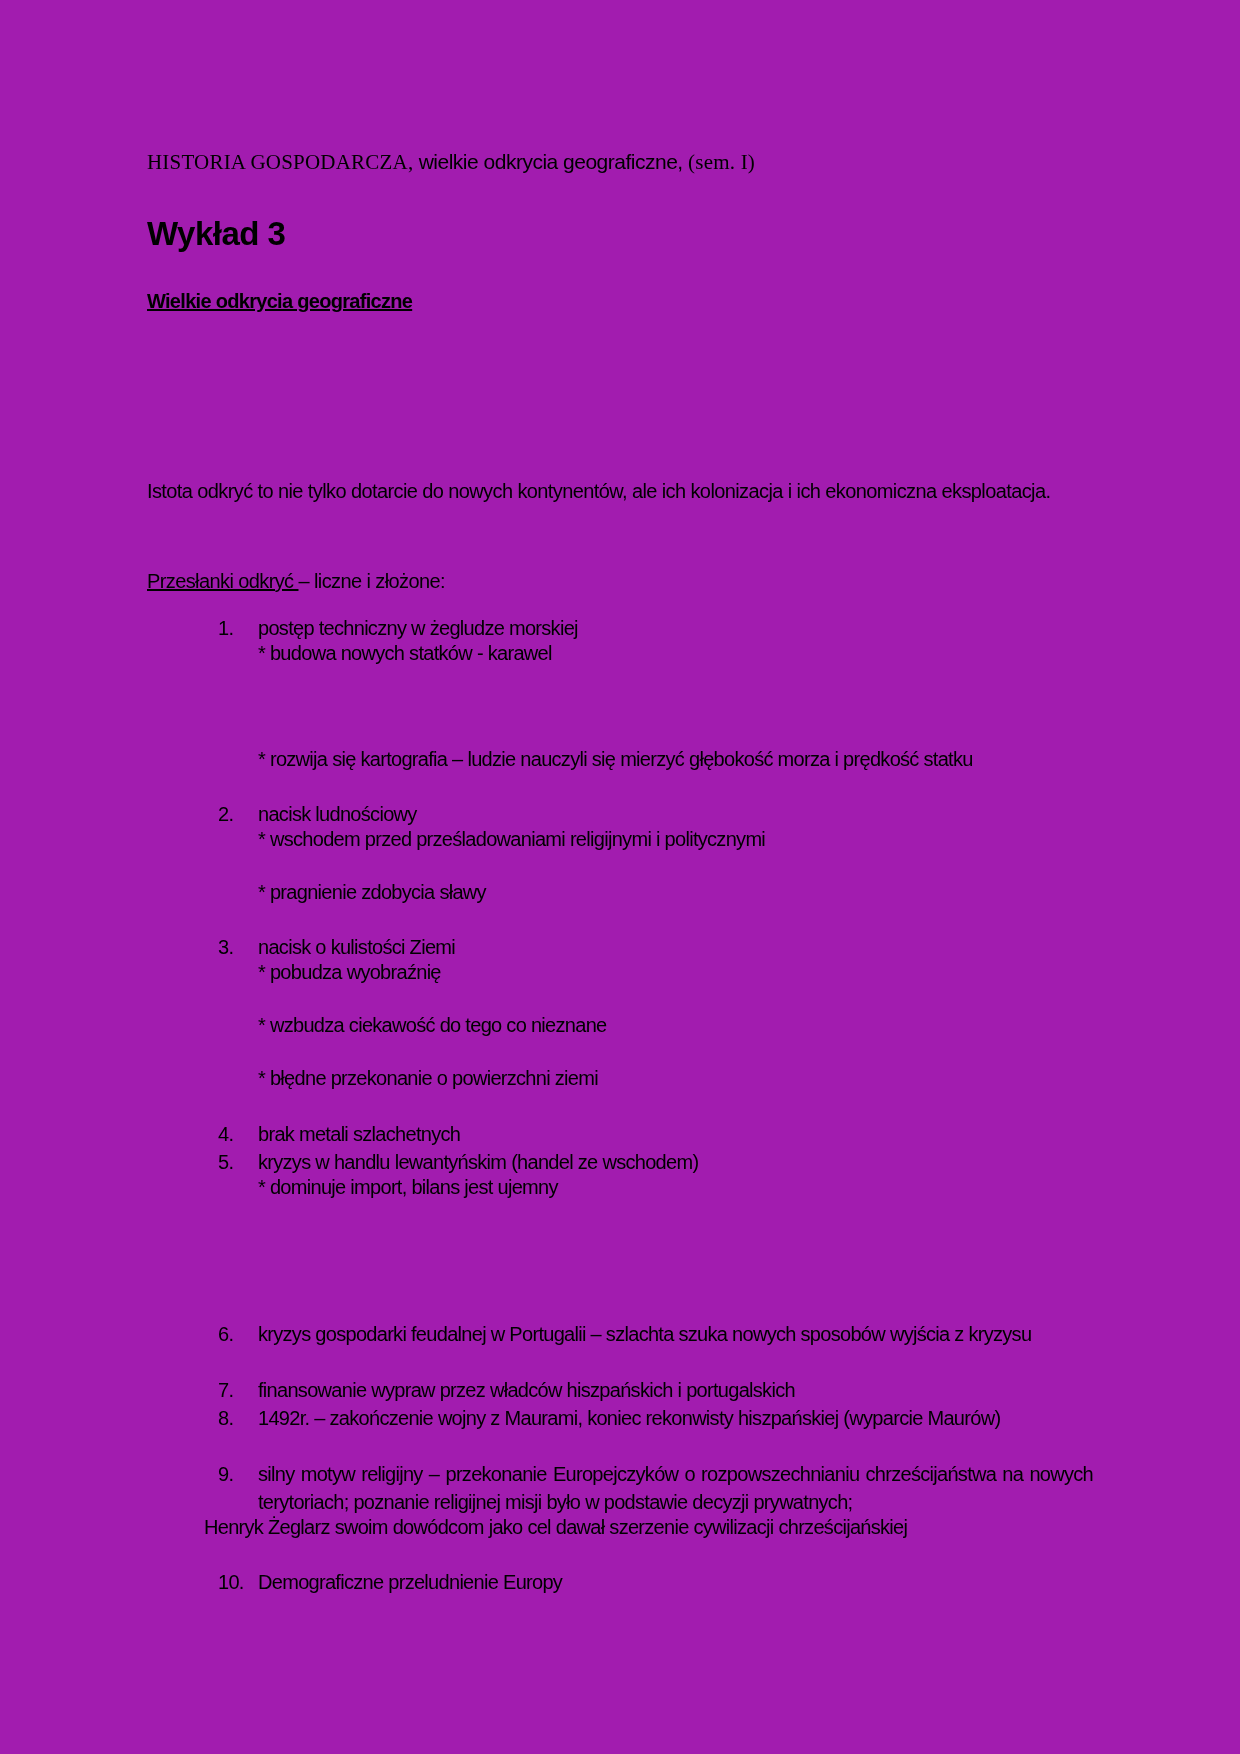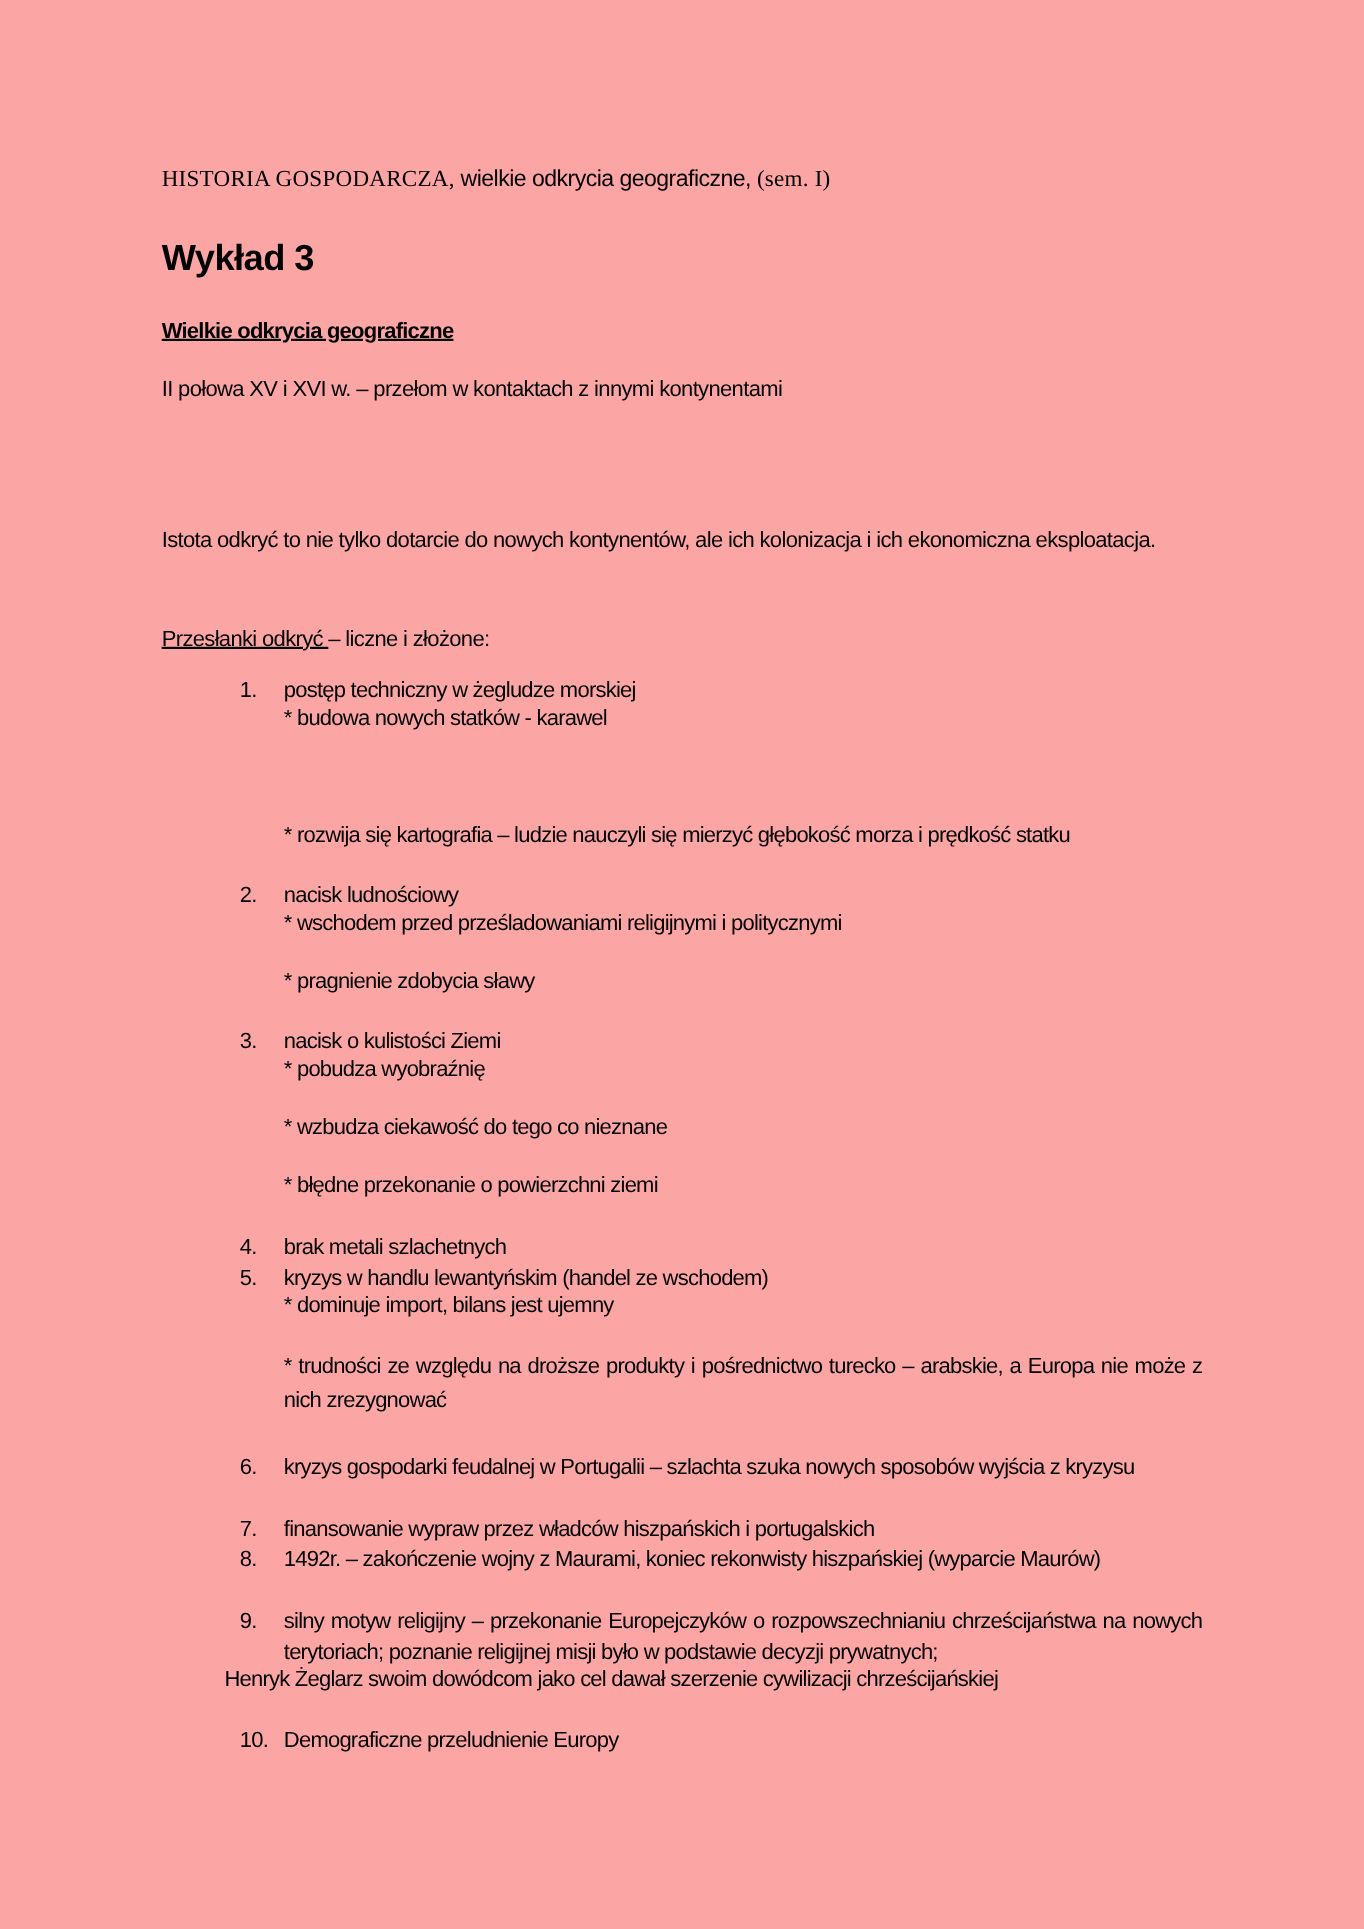--- a/index.html
+++ b/index.html
@@ -1,17 +1,17 @@
 <!DOCTYPE html>
 <html><head>
   <meta charset="utf-8">
   <style>
     html, body { margin: 0; padding: 0; background: #ffffff; }
     body { width: 1240px; height: 1754px; position: relative; overflow: hidden; color: #000; }
-    .page { position: absolute; left: 0; top: 0; width: 1240px; height: 1754px; background: #fca5a5; }
+    .page { position: absolute; left: 0; top: 0; width: 1240px; height: 1754px; background: #a21caf; }
     .abs { position: absolute; white-space: nowrap; }
     .header-line { left: 147px; top: 150px; font-size: 21px; }
     .header-line .serif-part { font-family: "Liberation Serif", serif; font-size: 21px; letter-spacing: 0.2px; }
     .header-line .sans-part { font-family: "Liberation Sans", sans-serif; font-size: 21px; letter-spacing: -0.5px; }
     .title { left: 147px; top: 215px; font-family: "Liberation Sans", sans-serif; font-weight: bold; font-size: 33px; letter-spacing: -0.5px; }
     .section-heading { left: 147px; top: 290px; font-family: "Liberation Sans", sans-serif; font-weight: bold; font-size: 20px; text-decoration: underline; letter-spacing: -0.7px; }
     .para { left: 147px; width: 946px; white-space: normal; text-align: justify; line-height: 33px; font-family: "Liberation Sans", sans-serif; font-size: 20px; letter-spacing: -0.6px; }
     .underline { text-decoration: underline; }
     .li { left: 220px; width: 873px; white-space: normal; font-family: "Liberation Sans", sans-serif; font-size: 20px; letter-spacing: -0.7px; line-height: 28px; }
     .li.justify { text-align: justify; }
@@ -27,21 +27,20 @@
 <div class="page">
 
   <div class="abs header-line">
     <span class="serif-part">HISTORIA GOSPODARCZA,</span><span class="sans-part"> wielkie odkrycia geograficzne,</span><span class="serif-part"> (sem. I)</span>
   </div>
 
   <div class="abs title">Wykład 3</div>
 
   <div class="abs section-heading">Wielkie odkrycia geograficzne</div>
 
-  <div class="abs para" style="top:338px;">II połowa XV i XVI w. – przełom w kontaktach z innymi kontynentami</div>
   <div class="abs para" style="top:565px;">
     <span class="underline">Przesłanki odkryć </span><span>– liczne i złożone:</span>
   </div>
 
   <div class="abs para" style="top:475px;">Istota odkryć to nie tylko dotarcie do nowych kontynentów, ale ich kolonizacja i ich ekonomiczna eksploatacja.</div>
 
   <div class="abs li" style="top:614px;">
     <span class="num">1.</span>
     <span class="li-text">postęp techniczny w żegludze morskiej</span>
   </div>
@@ -66,21 +65,20 @@
   <div class="abs li" style="top:1120px;">
     <span class="num">4.</span>
     <span class="li-text">brak metali szlachetnych</span>
   </div>
 
   <div class="abs li" style="top:1148px;">
     <span class="num">5.</span>
     <span class="li-text">kryzys w handlu lewantyńskim (handel ze wschodem)</span>
   </div>
   <div class="abs sub" style="top:1176px;">* dominuje import, bilans jest ujemny</div>
-  <div class="abs sub wrap" style="top:1227px;">* trudności ze względu na droższe produkty i pośrednictwo turecko – arabskie, a Europa nie może z nich zrezygnować</div>
 
   <div class="abs li justify" style="top:1320px;">
     <span class="num">6.</span>
     <span class="li-text">kryzys gospodarki feudalnej w Portugalii – szlachta szuka nowych sposobów wyjścia z kryzysu</span>
   </div>
 
   <div class="abs li" style="top:1376px;">
     <span class="num">7.</span>
     <span class="li-text">finansowanie wypraw przez władców hiszpańskich i portugalskich</span>
   </div>

